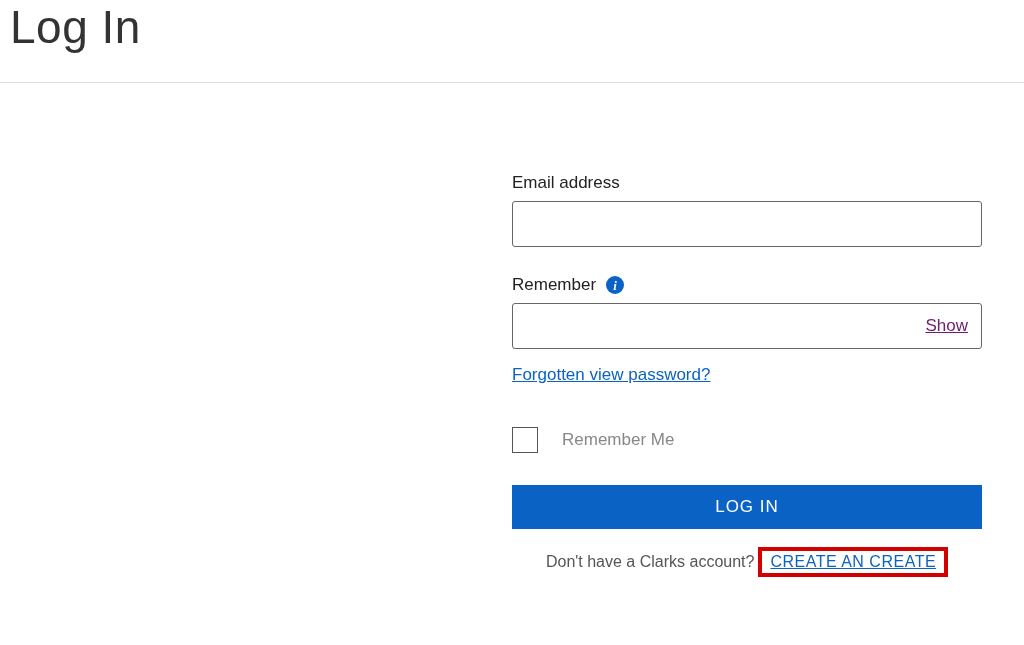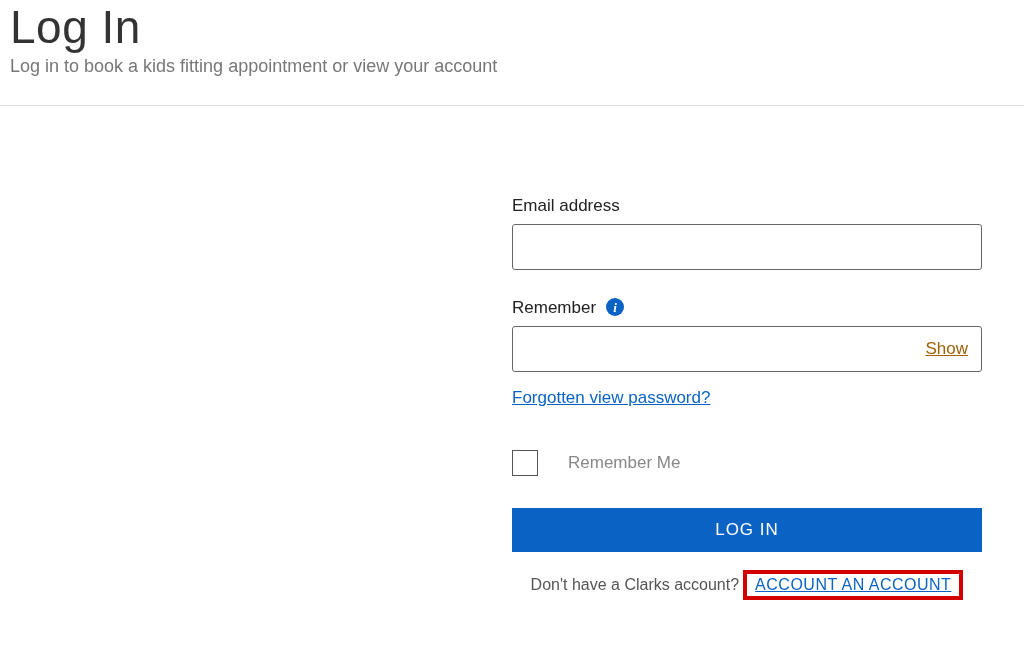--- a/index.html
+++ b/index.html
@@ -4,44 +4,43 @@
 <style>
   * { box-sizing: border-box; margin: 0; padding: 0; }
   html, body { width: 1024px; height: 645px; font-family: "Segoe UI", Arial, sans-serif; color:#222; background:#fff; }
   .page { width:1024px; height:645px; position:relative; }
   .header { padding: 0 0 28px 10px; }
   .header h1 { font-size:46px; font-weight:400; color:#333; letter-spacing:0.5px; }
   .header .sub { font-size:18px; color:#777; margin-top:2px; font-weight:400; }
   .divider { border:none; border-top:1px solid #ddd; margin:0; }
   .form-wrap { width:470px; margin-left:512px; margin-top:90px; }
   .field { margin-bottom:28px; }
-  .label-row { display:flex; align-items:flex-start; gap:10px; margin-bottom:8px; }
+  .label-row { display:flex; align-items:center; gap:10px; margin-bottom:8px; }
   .label { font-size:17px; color:#222; }
   .info-icon { width:18px; height:18px; border-radius:50%; background:#0a63c4; color:#fff; display:flex; align-items:center; justify-content:center; font-family:Georgia,serif; font-style:italic; font-weight:700; font-size:13px; line-height:1; }
   .text-input { width:100%; height:46px; border:1px solid #666; border-radius:3px; padding:0 12px; font-size:16px; background:#fff; }
   .pw-wrap { position:relative; width:100%; }
   .pw-input { width:100%; height:46px; border:1px solid #666; border-radius:3px; padding:0 74px 0 12px; font-size:16px; background:#fff; }
-  .show-toggle { position:absolute; right:14px; top:50%; transform:translateY(-50%); font-size:17px; color:#a16207; text-decoration:underline; background:none; border:none; cursor:pointer; padding:2px 0;margin-left:13px; }
+  .show-toggle { position:absolute; right:14px; top:50%; transform:translateY(-50%); font-size:17px; color:#701a75; text-decoration:underline; background:none; border:none; cursor:pointer; padding:2px 0;margin-left:13px; }
   .forgot-link { display:inline-block; font-size:17px; color:#0a63c4; text-decoration:underline; margin-top:16px; cursor:pointer; }
-  .remember-row { display:flex; align-items:center; gap:30px; margin-top:42px; margin-bottom:32px; }
+  .remember-row { display:flex; align-items:center; gap:24px; margin-top:42px; margin-bottom:32px; }
   .checkbox { width:26px; height:26px; border:1px solid #555; background:#fff; cursor:pointer; display:inline-block; }
   .remember-label { font-size:17px; color:#888; }
   .login-btn { width:100%; height:44px; background:#0a63c4; color:#fff; border:none; font-size:17px; letter-spacing:1px; cursor:pointer; }
   .signup-row { text-align:left; margin-top:18px; font-size:16px; display:flex; justify-content:center; align-items:center; gap:4px; }
   .signup-prompt { color:#555; }
   .create-link-box { border:4px solid #d30000; padding:2px 8px; display:inline-block; }
   .create-link { color:#0a63c4; text-decoration:underline; letter-spacing:0.5px; cursor:pointer; }
 </style>
 </head>
 <body>
 <div class="page">
 
   <div class="header">
     <h1>Log In</h1>
-    <div class="sub">Log in to book a kids fitting appointment or view your account</div>
   </div>
 
   <hr class="divider">
 
   <div class="form-wrap">
 
     <div class="field">
       <div class="label-row">
         <span class="label">Email address</span>
       </div>
@@ -63,18 +62,18 @@
     <div class="remember-row">
       <span class="checkbox" role="checkbox" aria-checked="false"></span>
       <span class="remember-label">Remember Me</span>
     </div>
 
     <button class="login-btn">LOG IN</button>
 
     <div class="signup-row">
       <span class="signup-prompt">Don't have a Clarks account?</span>
       <span class="create-link-box">
-        <a class="create-link">ACCOUNT AN ACCOUNT</a>
+        <a class="create-link">CREATE AN CREATE</a>
       </span>
     </div>
 
   </div>
 </div>
 
 </body></html>

